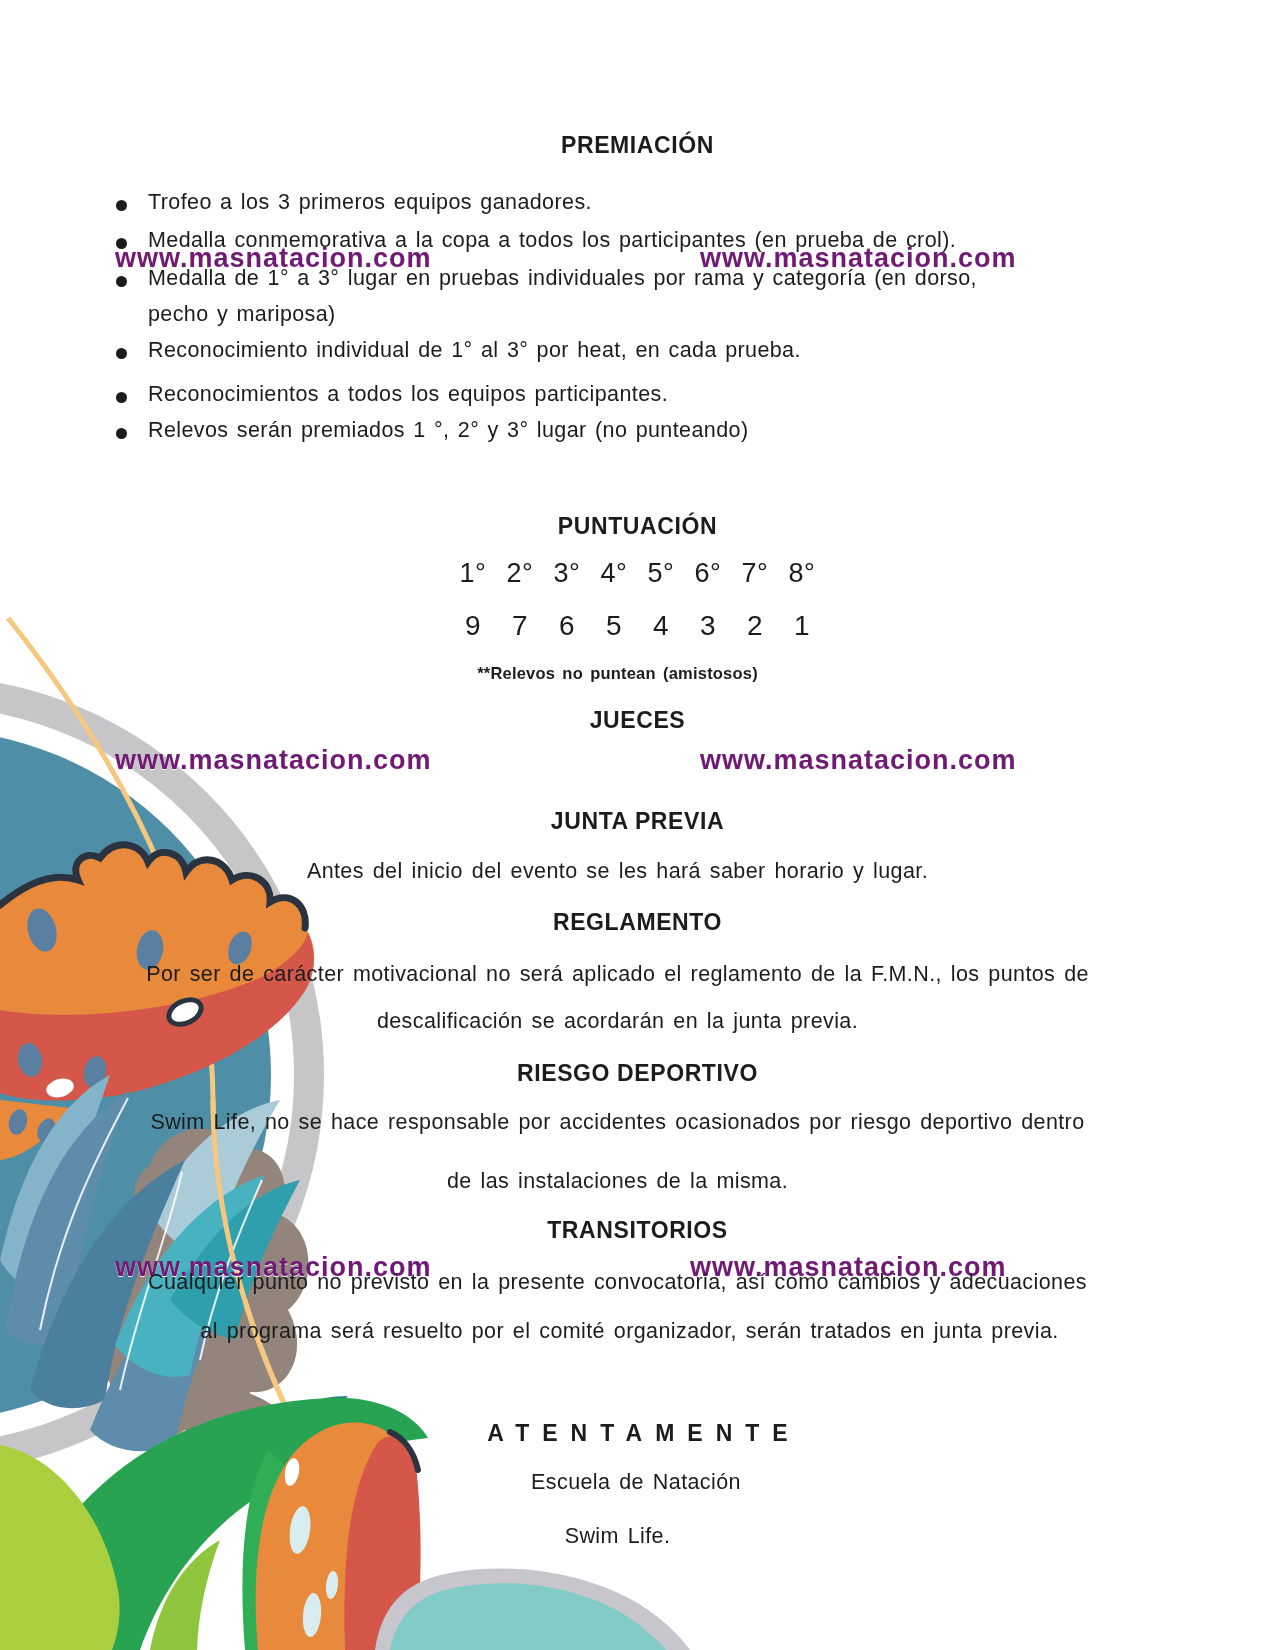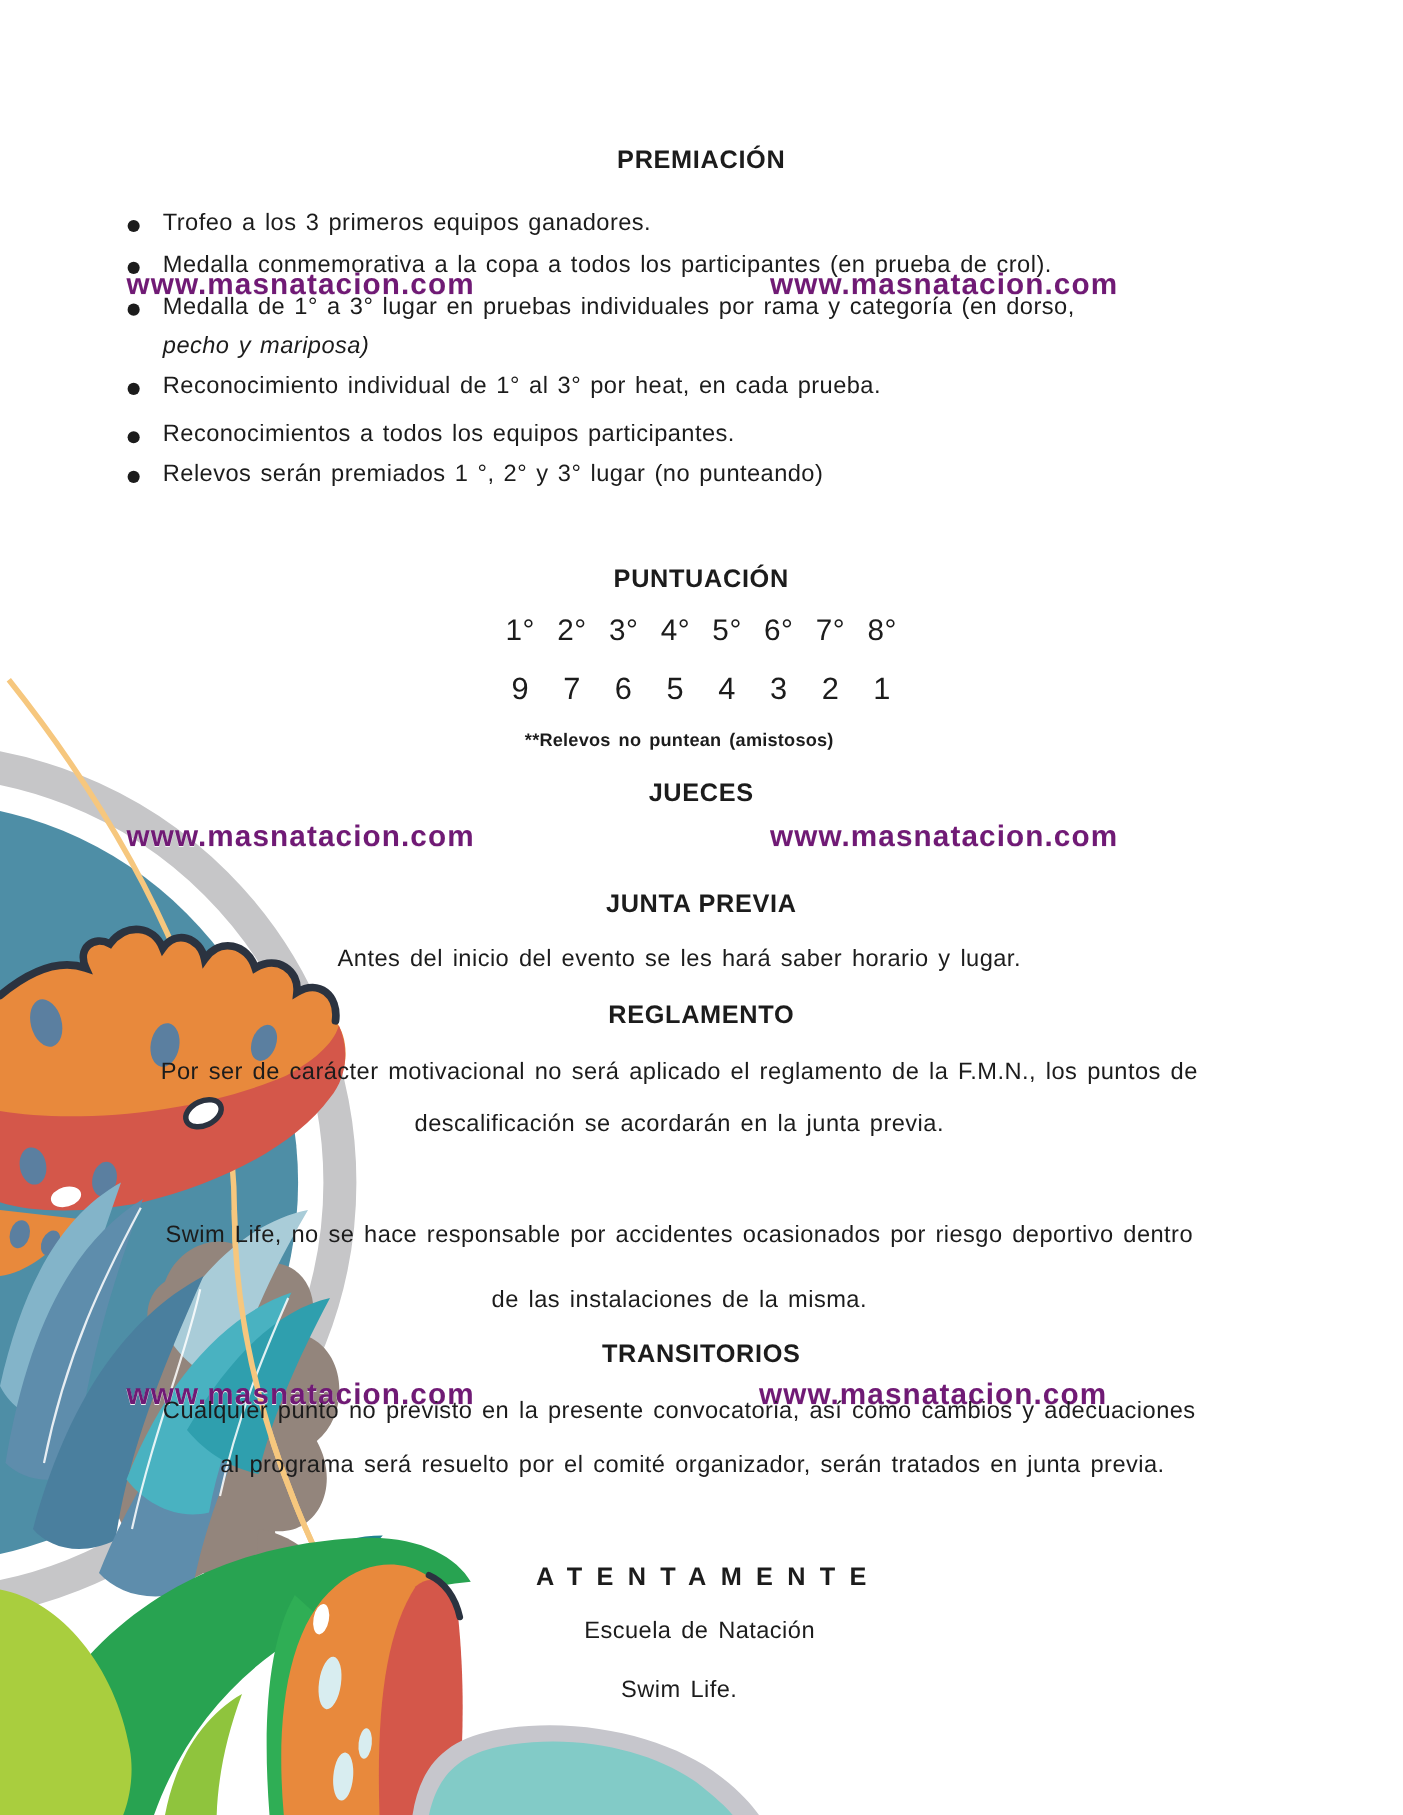--- a/index.html
+++ b/index.html
@@ -136,21 +136,21 @@
   <div class="line h" style="top:132px;">PREMIACIÓN</div>
 
   <span class="dot" style="top:200px;"></span>
   <div class="line bt" style="top:190px;">Trofeo a los 3 primeros equipos ganadores.</div>
 
   <span class="dot" style="top:238px;"></span>
   <div class="line bt" style="top:228px;">Medalla conmemorativa a la copa a todos los participantes (en prueba de crol).</div>
 
   <span class="dot" style="top:276px;"></span>
   <div class="line bt" style="top:266px;">Medalla de 1° a 3° lugar en pruebas individuales por rama y categoría (en dorso,</div>
-  <div class="line bt" style="top:302px;font-style:italic;">pecho y mariposa)</div>
+  <div class="line bt" style="top:302px;">pecho y mariposa)</div>
 
   <span class="dot" style="top:348px;"></span>
   <div class="line bt" style="top:338px;">Reconocimiento individual de 1° al 3° por heat, en cada prueba.</div>
 
   <span class="dot" style="top:392px;"></span>
   <div class="line bt" style="top:382px;">Reconocimientos a todos los equipos participantes.</div>
 
   <span class="dot" style="top:428px;"></span>
   <div class="line bt" style="top:418px;">Relevos serán premiados 1 °, 2° y 3° lugar (no punteando)</div>
 
@@ -182,20 +182,21 @@
 
   <div class="line h" style="top:707px;">JUECES</div>
 
   <div class="line h" style="top:808px;">JUNTA PREVIA</div>
   <div class="line t" style="top:859px;">Antes del inicio del evento se les hará saber horario y lugar.</div>
 
   <div class="line h" style="top:909px;">REGLAMENTO</div>
   <div class="line t" style="top:962px;">Por ser de carácter motivacional no será aplicado el reglamento de la F.M.N., los puntos de</div>
   <div class="line t" style="top:1009px;">descalificación se acordarán en la junta previa.</div>
 
+  <div class="line h" style="top:1060px;">RIESGO DEPORTIVO</div>
   <div class="line t" style="top:1110px;">Swim Life, no se hace responsable por accidentes ocasionados por riesgo deportivo dentro</div>
   <div class="line t" style="top:1169px;">de las instalaciones de la misma.</div>
 
   <div class="line h" style="top:1217px;">TRANSITORIOS</div>
   <div class="line t" style="top:1270px;">Cualquier punto no previsto en la presente convocatoria, así como cambios y adecuaciones</div>
   <div class="line t" style="top:1319px;padding-left:24px;">al programa será resuelto por el comité organizador, serán tratados en junta previa.</div>
 
   <div class="line h atent" style="top:1420px;">ATENTAMENTE</div>
   <div class="line t" style="top:1470px;margin-left:37px;">Escuela de Natación</div>
   <div class="line t" style="top:1524px;">Swim Life.</div>

